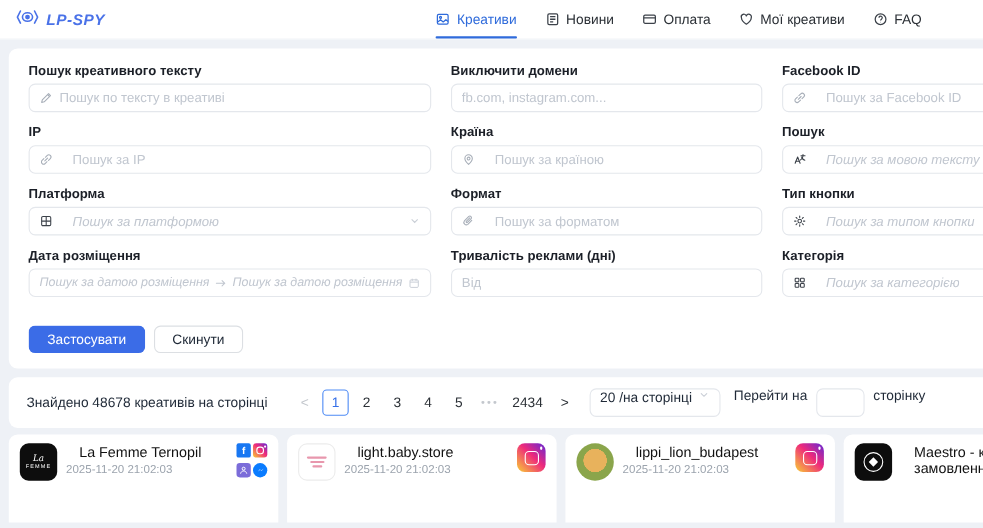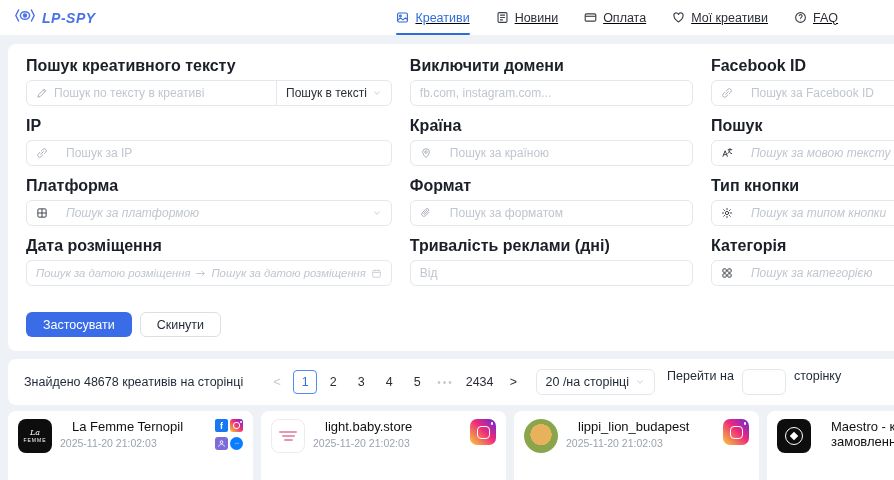--- a/index.html
+++ b/index.html
@@ -4,34 +4,34 @@
 <style>
   * { margin:0; padding:0; box-sizing:border-box; }
   html,body { width:894px; height:480px; overflow:hidden; background:#eef1f6;
               font-family:"Liberation Sans", sans-serif; }
 
   
   .header { position:relative; z-index:5; width:894px; height:36px; background:#fff;
             display:flex; align-items:center; padding:4px 14px; border-bottom:1px solid #f1f3f7; }
   .logo { display:flex; align-items:center; gap:6px; color:#4a72e8; }
   .logo-text { font-size:14px; font-weight:800; font-style:italic; letter-spacing:.5px; }
-  .nav { margin-left:auto; display:flex; align-items:flex-start; gap:26px; padding-right:42px;text-decoration:underline; }
+  .nav { margin-left:auto; display:flex; align-items:flex-start; gap:26px; padding-right:42px; }
   .nav-item { position:relative; height:36px; display:flex; align-items:center; gap:6px;
               font-size:12.5px; color:#2b3036; cursor:pointer; }
   .nav-item .nicon { display:flex; color:#3c424a; }
   .nav-item.active { color:#2f6bdb; }
   .nav-item.active .nicon { color:#2f6bdb; }
   .nav-item.active::after { content:''; position:absolute; left:0; right:0; bottom:1px;
                             height:2px; background:#2f6bdb; border-radius:2px; }
 
   
   .content { width:1020px; }
   .panel { margin:8px; width:1004px; background:#fff; border-radius:8px; padding:13px 18px 14px; }
   .fgrid { display:grid; grid-template-columns:repeat(3,1fr); column-gap:18px; row-gap:11px; }
-  .field-label { font-size:16px; font-weight:600; color:#1b1f27; margin-bottom:5px; }
+  .field-label { font-size:12px; font-weight:600; color:#1b1f27; margin-bottom:5px; }
   .control { height:26px; border:1px solid #e4e7ec; border-radius:6px; background:#fff;
              display:flex; align-items:center; padding:0 9px; gap:18px; font-size:12px; color:#c0c6cf; }
   .control .ficon { display:flex; color:#a7aeb8; flex:none; }
   .control .ficon.dark { color:#3c424a; }
   .control input { border:none; outline:none; flex:1; min-width:0; font-size:12px;
                    font-family:"Liberation Sans",sans-serif; color:#2b3036; background:transparent; }
   .control input::placeholder { color:#c0c6cf; }
   .chev { margin-left:auto; display:flex; color:#c9ced6; flex:none; }
   .placeholder-text { color:#c0c6cf; white-space:nowrap; overflow:hidden;font-style:italic; }
   .composite { padding:0; }
@@ -53,21 +53,21 @@
   .results { margin:0 8px; width:1004px; height:46px; background:#fff; border-radius:8px;
              display:flex; align-items:center; padding:0 16px; font-size:12.5px; color:#1f2937; }
   .summary { margin-right:22px; }
   .pager { display:flex; align-items:center; gap:4px; }
   .pg { min-width:24px; height:24px; display:flex; align-items:center; justify-content:center;
         border-radius:4px; cursor:pointer; color:#2b3036; padding:0 4px; }
   .pg.arrow-prev { color:#c3c7cd; }
   .pg.active { border:1px solid #4e8bf5; color:#3670e8; }
   .pg.dots { color:#c3c7cd; font-size:10px; letter-spacing:2px; }
   .size-select { margin-left:10px; height:26px; border:1px solid #e4e7ec; border-radius:6px;
-                 display:flex; align-items:center; gap:6px; padding:0 9px; color:#1f2937; cursor:pointer; }
+                 display:flex; gap:6px; padding:0 9px; color:#1f2937; cursor:pointer; }
   .goto { display:flex; align-items:flex-start; gap:8px; margin-left:12px; }
   .goto input { width:44px; height:26px; border:1px solid #e4e7ec; border-radius:6px;
                 outline:none; padding:0 6px; font-size:12px; }
 
   
   .cards { display:flex; gap:8px; padding:0 8px; margin-top:6px; }
   .card { width:245px; flex:none; background:#fff; border-radius:8px 8px 0 0; padding:8px 10px; height:80px; }
   .card-head { display:flex; gap:8px; }
   .avatar { width:34px; height:34px; border-radius:8px; flex:none; display:flex; flex-direction:column;
             align-items:center; justify-content:center; overflow:hidden; }
@@ -177,28 +177,20 @@
         <div class="control composite">
           <div class="left">
             <span class="ficon">
               <svg width="12" height="12" viewBox="0 0 16 16" fill="none" stroke="currentColor" stroke-width="1.3" stroke-linejoin="round">
                   <path d="M2.5 13.5l.8-3.1 7.6-7.6 2.3 2.3-7.6 7.6-3.1.8z"></path>
                   <path d="M9.7 4l2.3 2.3"></path>
                 </svg>
             </span>
             <input placeholder="Пошук по тексту в креативі" style="">
           </div>
-          <div class="right">
-            <span>Пошук в тексті</span>
-            <span class="chev">
-              <svg width="10" height="10" viewBox="0 0 16 16" fill="none" stroke="currentColor" stroke-width="1.6" stroke-linecap="round">
-                  <path d="M4 6l4 4 4-4"></path>
-                </svg>
-            </span>
-          </div>
         </div>
       </div>
 
 
       <div>
         <div class="field-label">Виключити домени</div>
         <div class="control">
           <input placeholder="fb.com, instagram.com..." style="">
         </div>
       </div>

